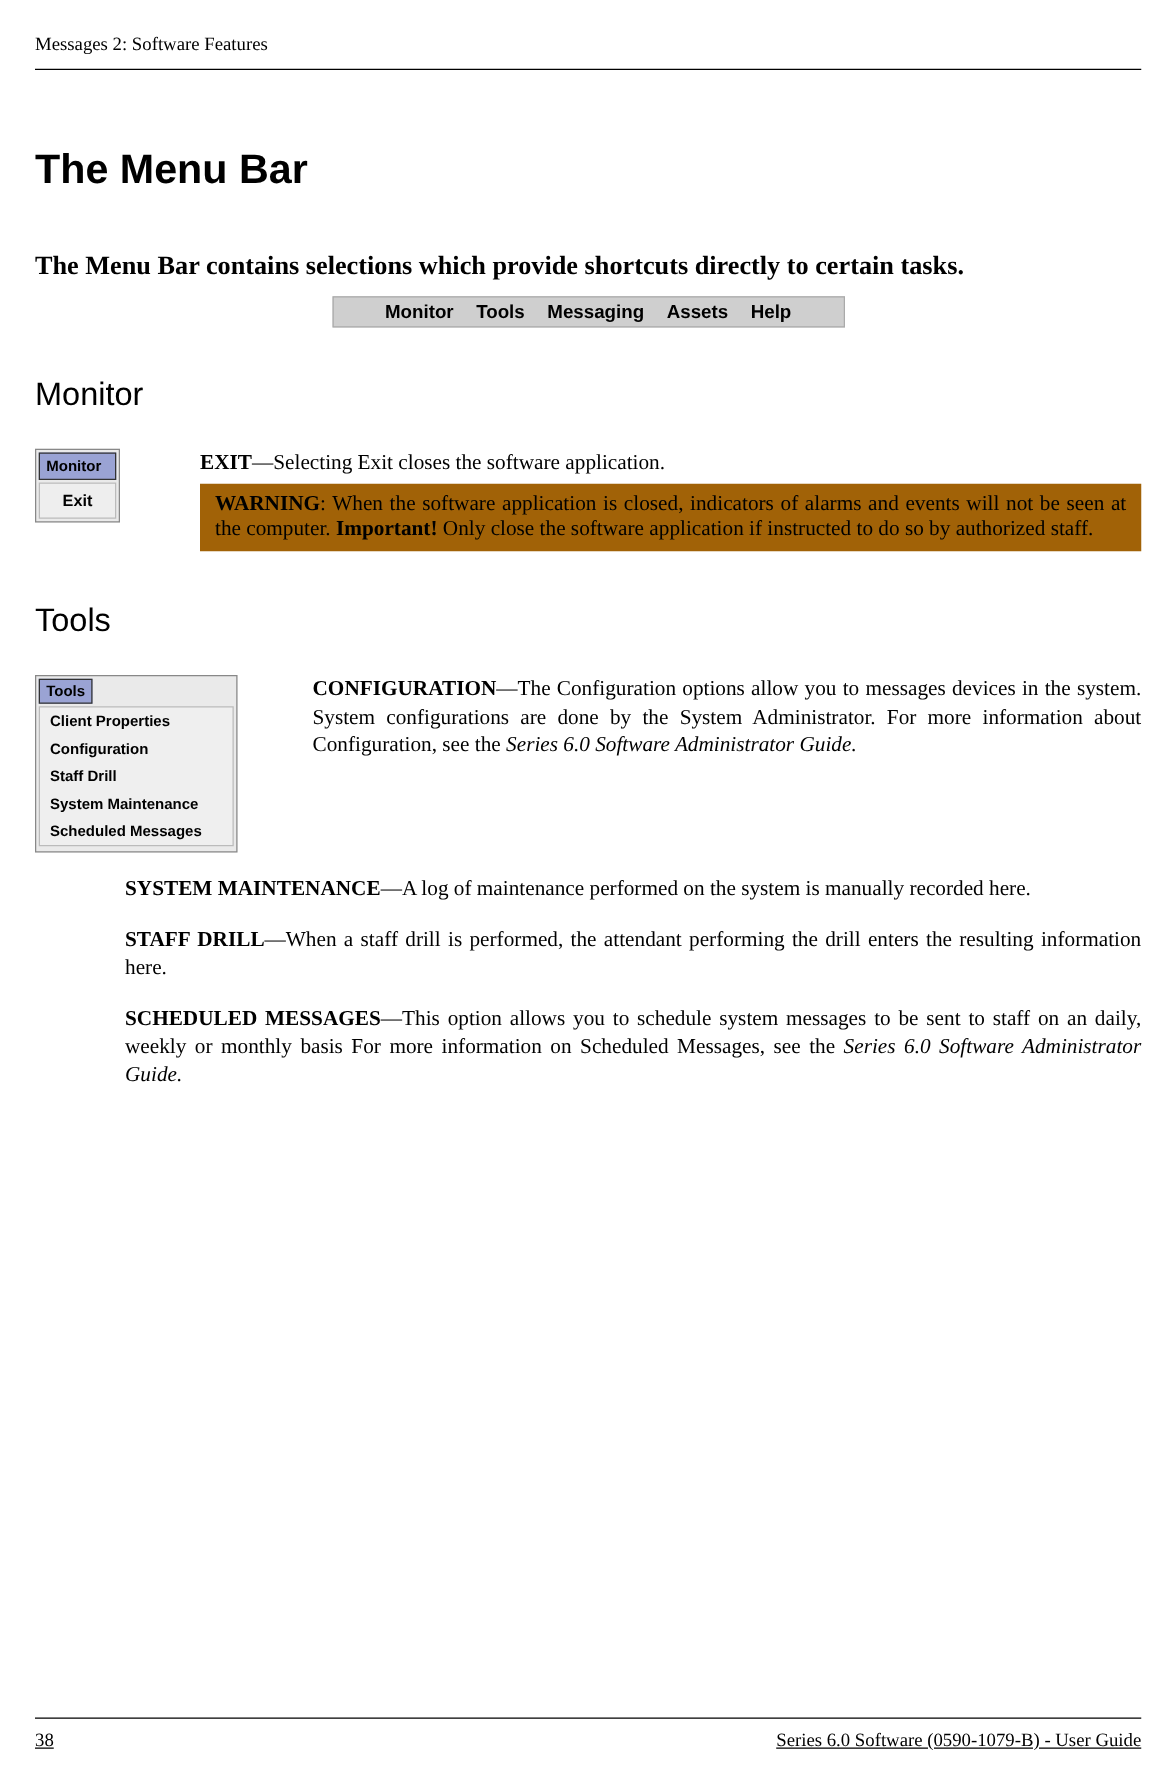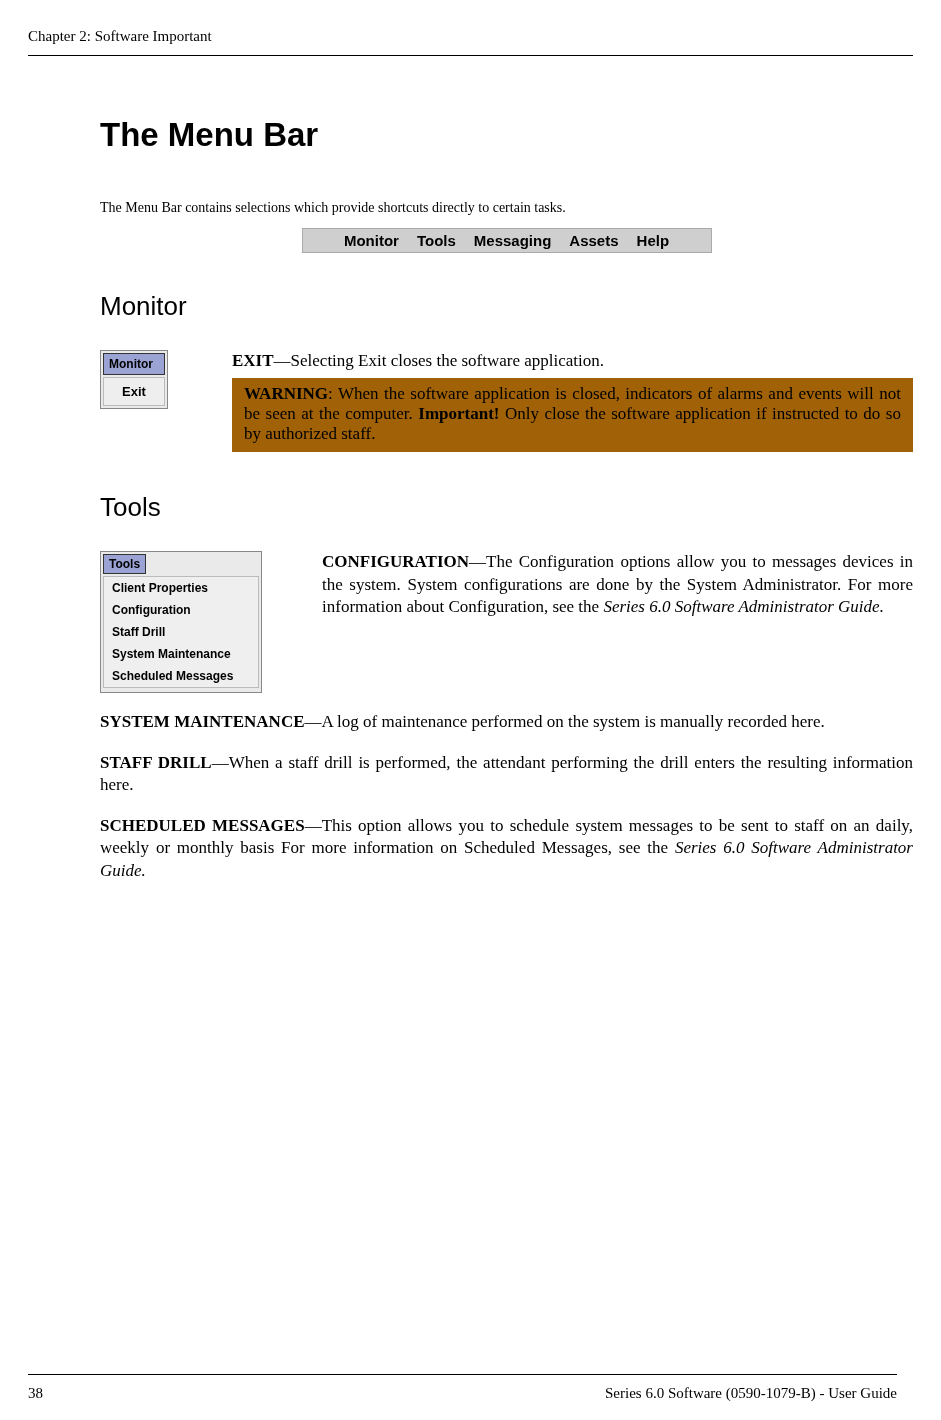--- a/index.html
+++ b/index.html
@@ -19,31 +19,31 @@
   .header-text {
     font-size: 15px;
   }
   .header-rule {
     border: none;
     border-top: 1px solid #000;
     margin-top: 10px;
     margin-bottom: 60px;
   }
   .content-indent {
-    margin-left: 72px;
   }
   h1.main-title {
     font-family: Arial, Helvetica, sans-serif;
     font-weight: bold;
     font-size: 33px;
     margin: 0 0 46px 0;
   }
   .intro-text {
-    font-size: 14px;
+    font-size: 21px;
     margin-bottom: 12px;
+    font-weight: bold;
   }
   .menubar-figure {
     display: flex;
     justify-content: center;
     gap: 18px;
     background: #cfcfcf;
     border: 1px solid #aaaaaa;
     padding: 3px 14px 3px 14px;
     width: 380px;
     margin: 0 auto 38px auto;
@@ -140,39 +140,40 @@
   .italic {
     font-style: italic;
   }
   .bold {
     font-weight: bold;
   }
   .footer {
     position: absolute;
     bottom: 18px;
     left: 28px;
-    right: 44px;
+    right: 28px;
+    text-decoration: underline;
   }
   .footer-rule {
     border: none;
     border-top: 1px solid #000;
     margin: 0 0 10px 0;
   }
   .footer-row {
     display: flex;
     justify-content: space-between;
     font-size: 15px;
   }
 </style>
 </head>
 <body>
 
 <div class="page">
 
-  <div class="header-text">Chapter 2: Software Important</div>
+  <div class="header-text">Messages 2: Software Features</div>
   <hr class="header-rule">
 
   <div class="content-indent">
     <h1 class="main-title">The Menu Bar</h1>
 
     <div class="intro-text">The Menu Bar contains selections which provide shortcuts directly to certain tasks.</div>
 
     <div class="menubar-figure">
       <span>Monitor</span>
       <span>Tools</span>

